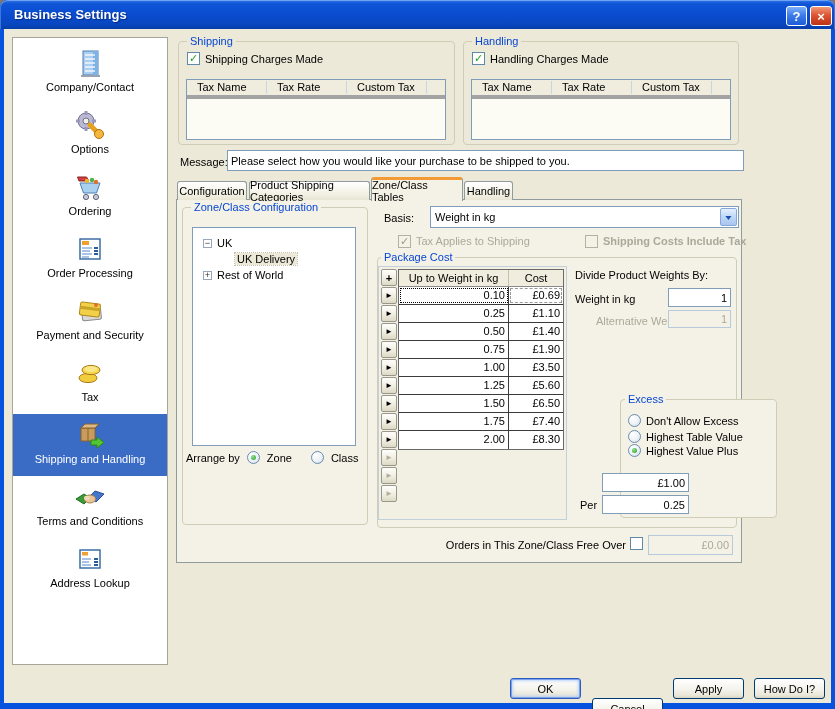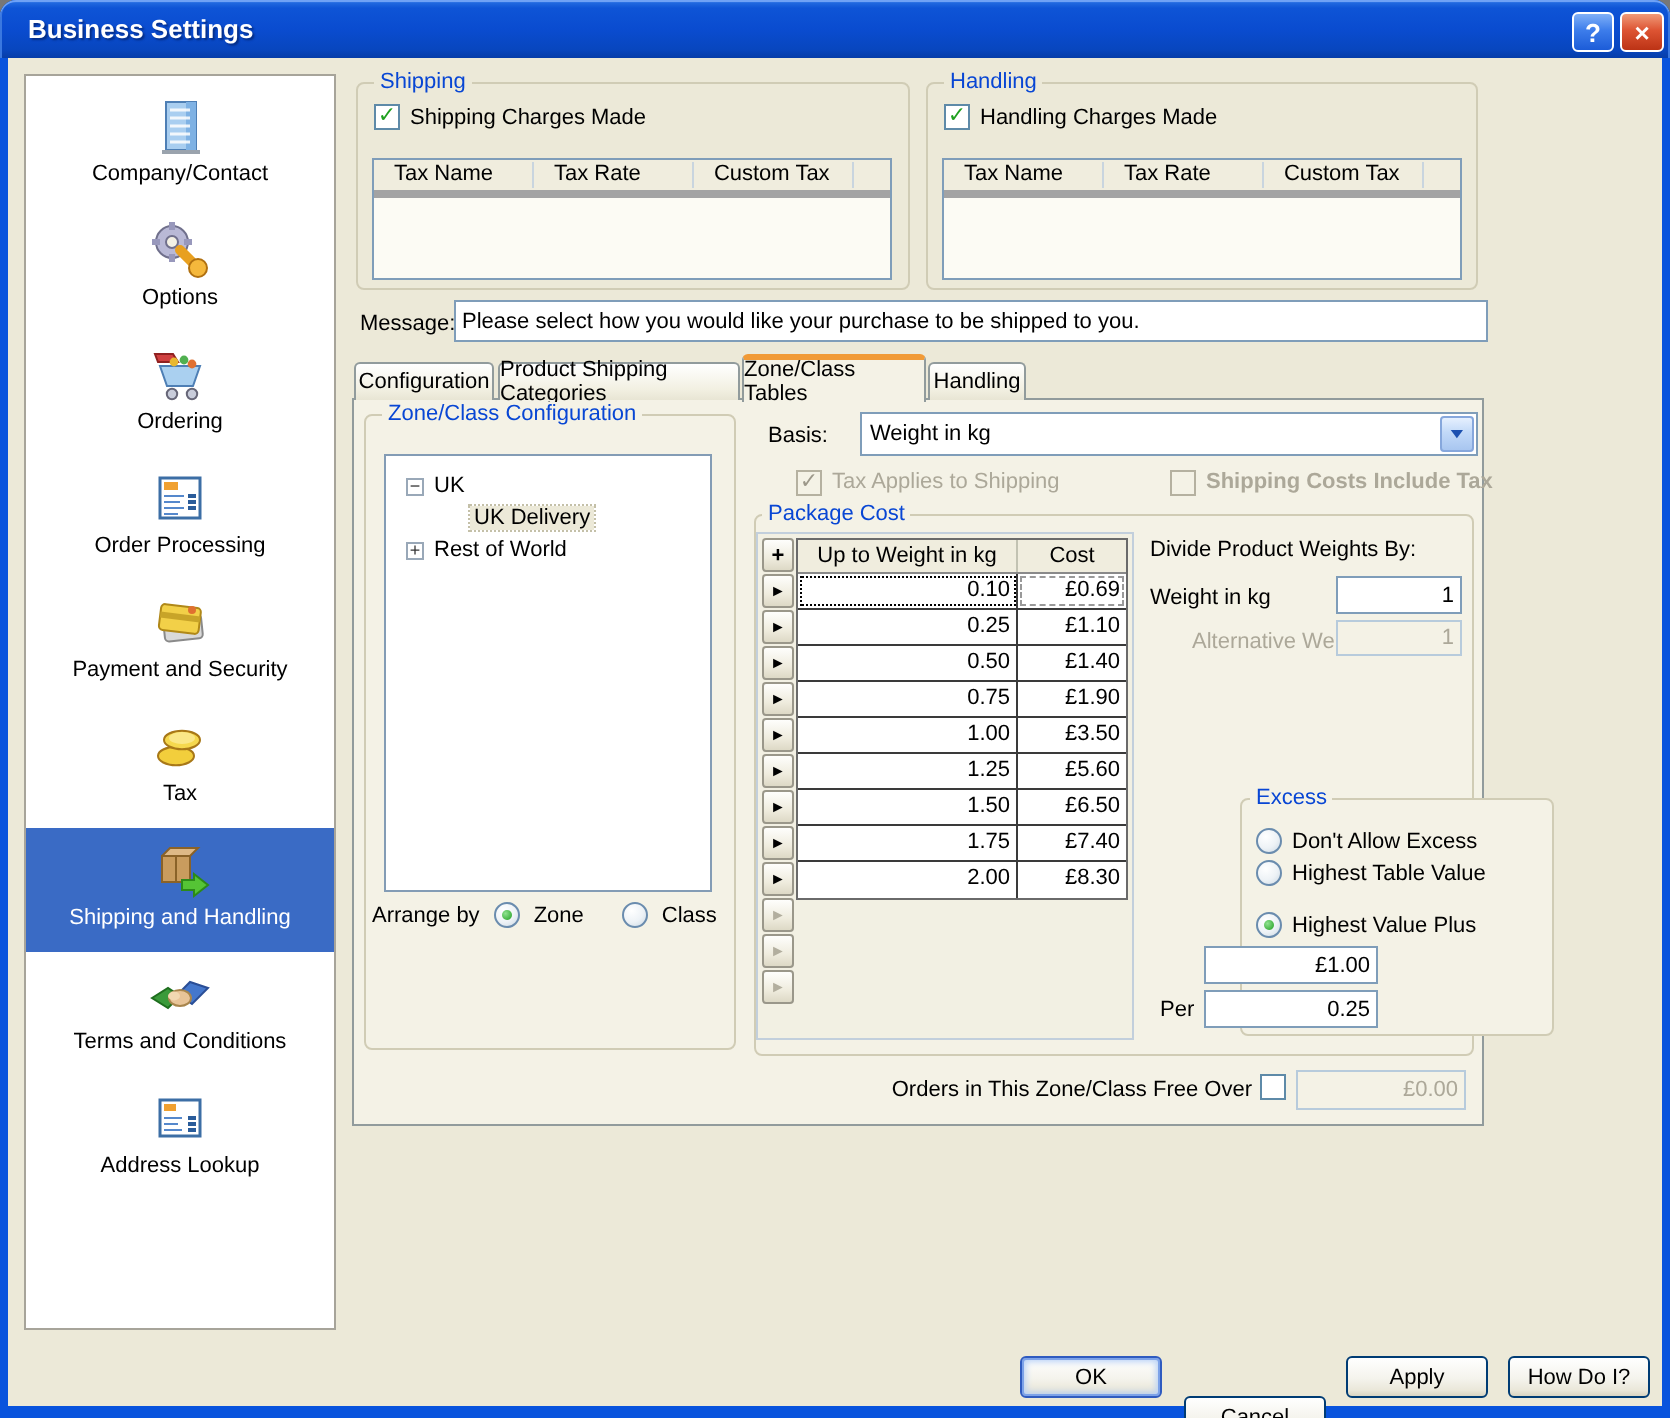--- a/index.html
+++ b/index.html
@@ -423,21 +423,21 @@
   <div class="group bg-page" style="left:577px;top:399px;width:157px;height:119px;margin-left:43px;">
     <span class="group-caption bg-page" style="left:4px;">Excess</span>
     <div class="ctl-row" style="position:absolute;left:7px;top:14px;">
       <span class="radio"></span>
       <span>Don't Allow Excess</span>
     </div>
     <div class="ctl-row" style="position:absolute;left:7px;top:30px;">
       <span class="radio"></span>
       <span>Highest Table Value</span>
     </div>
-    <div class="ctl-row" style="position:absolute;left:7px;top:56px;">
+    <div class="ctl-row" style="position:absolute;left:7px;top:44px;">
       <span class="radio on"></span>
       <span>Highest Value Plus</span>
     </div>
   </div>
   <input class="field num" style="position: absolute; left: 602px; top: 473px; width: 87px;" value="£1.00">
   <span class="lbl" style="left:580px;top:499px;">Per</span>
   <input class="field num" style="position: absolute; left: 602px; top: 495px; width: 87px;" value="0.25">
 
   <span class="lbl" style="left:380px;top:539px;width:246px;text-align:right;">Orders in This Zone/Class Free Over</span>
   <span class="chk" style="position:absolute;left:630px;top:537px;"></span>

